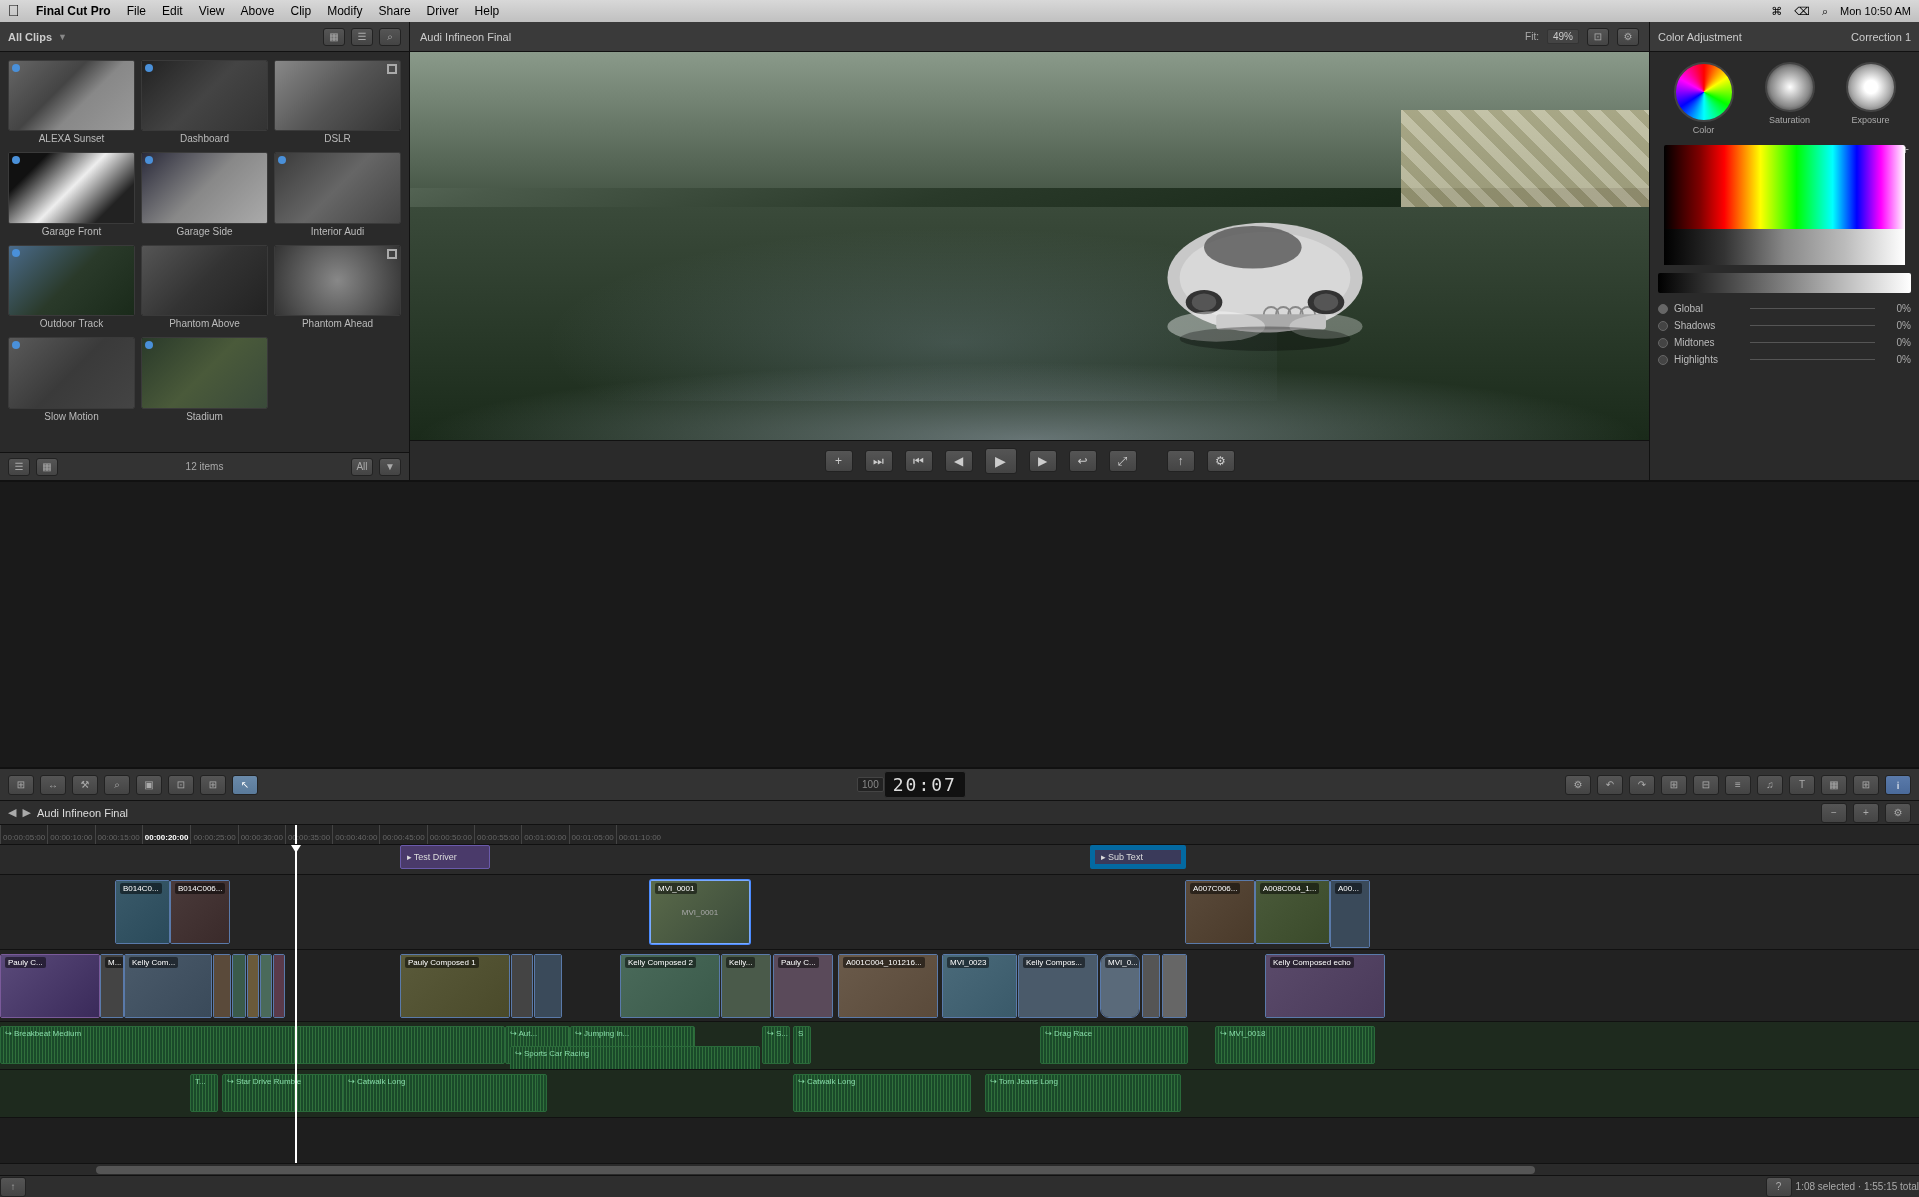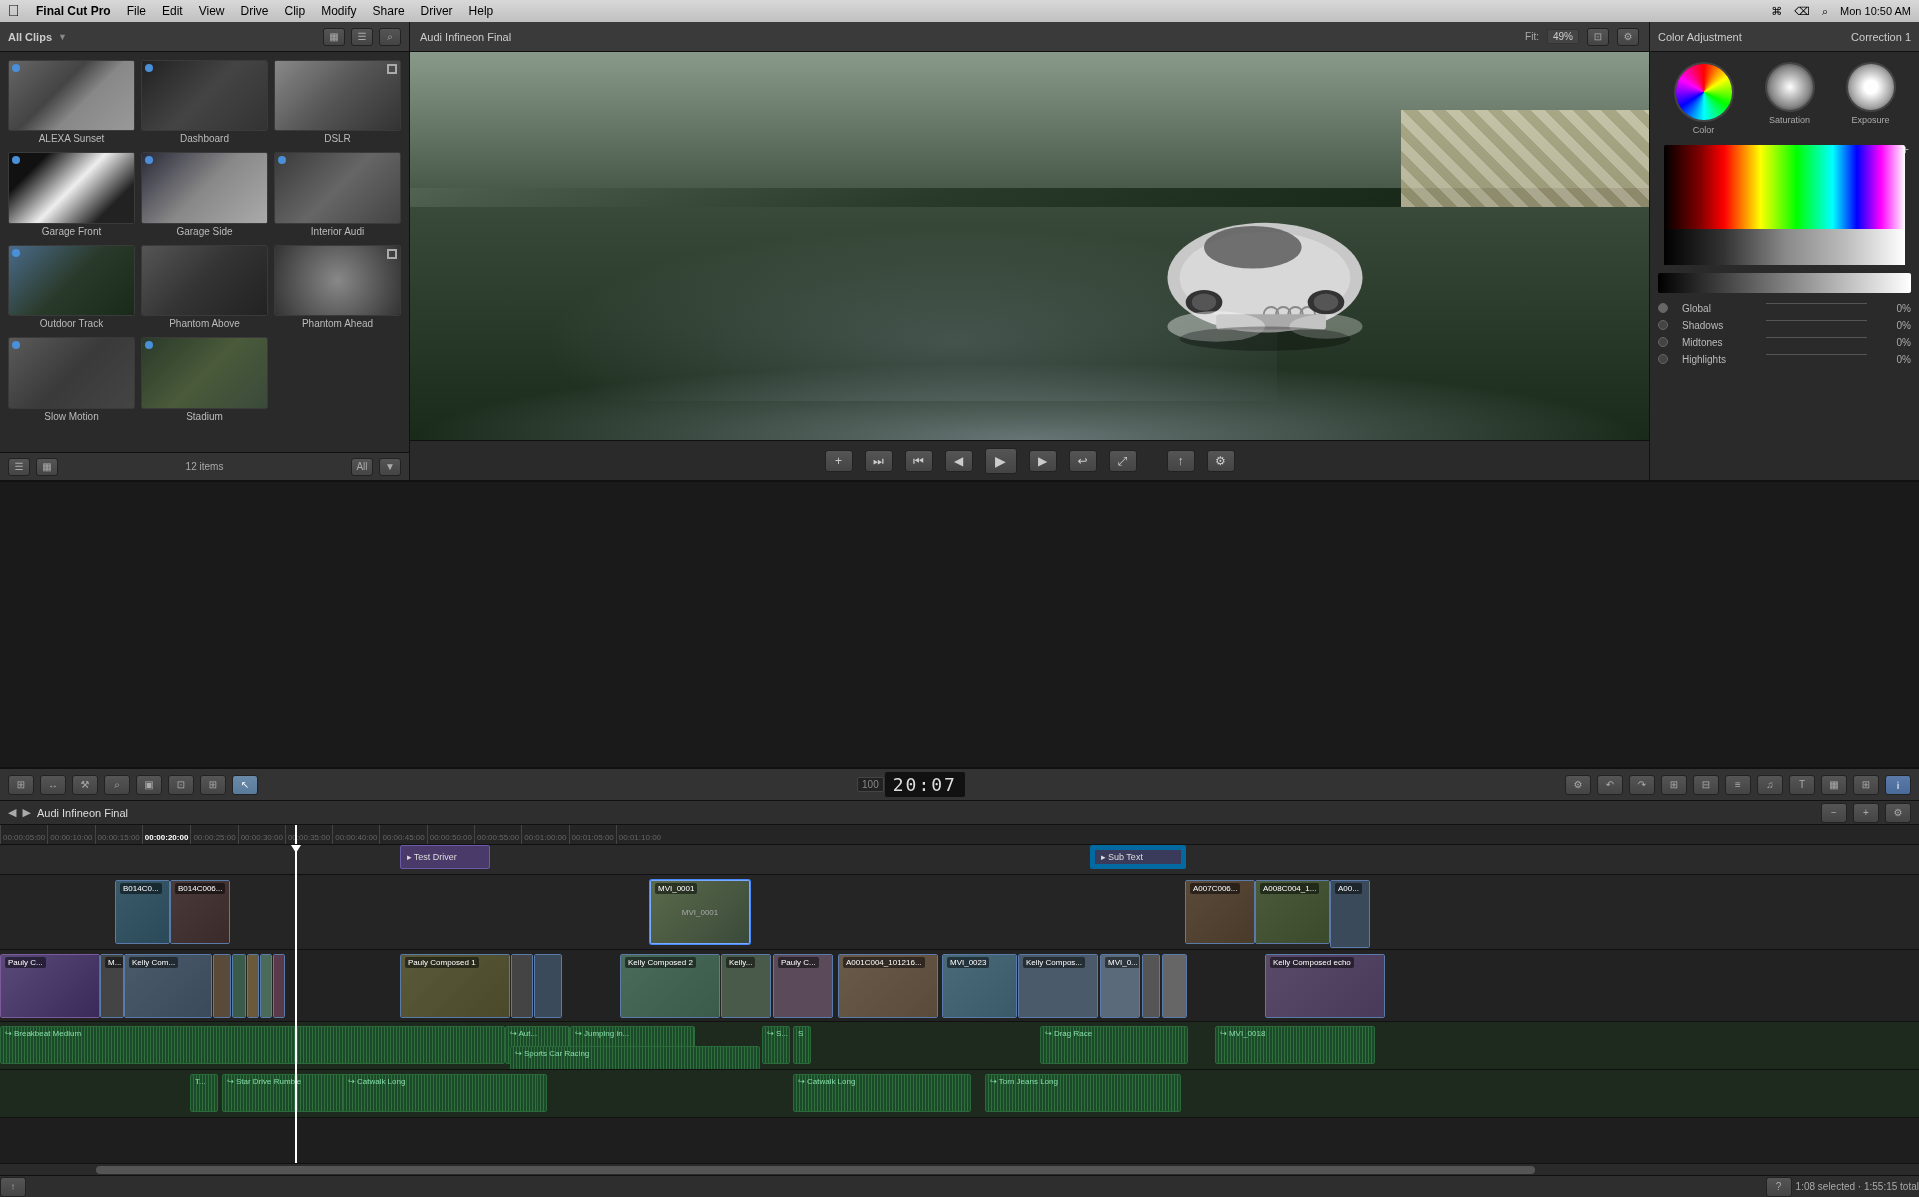--- a/index.html
+++ b/index.html
@@ -289,22 +289,22 @@
 
     #color-sliders {
       padding: 8px;
       display: flex;
       flex-direction: column;
       gap: 6px;
     }
 
     .color-slider-row {
       display: flex;
-      align-items: flex-start;
-      gap: 14px;
+      align-items: center;
+      gap: 6px;
     }
 
     .slider-dot {
       width: 10px;
       height: 10px;
       border-radius: 50%;
       border: 1px solid #666;
       background: #444;
     }
 
@@ -643,21 +643,21 @@
   </style>
 </head>
 <body>
 
 <div id="menubar">
   <span style="font-size:16px;"></span>
   <span class="menu-item bold">Final Cut Pro</span>
   <span class="menu-item">File</span>
   <span class="menu-item">Edit</span>
   <span class="menu-item">View</span>
-  <span class="menu-item">Drive</span>
+  <span class="menu-item">Above</span>
   <span class="menu-item">Clip</span>
   <span class="menu-item">Modify</span>
   <span class="menu-item">Share</span>
   <span class="menu-item">Driver</span>
   <span class="menu-item">Help</span>
   <div class="menu-spacer"></div>
   <div class="menu-right">
     <span>⌘</span>
     <span>⌫</span>
     <span>⌕</span>
@@ -1085,21 +1085,21 @@
           <div class="clip-label">A001C004_101216...</div>
         </div>
         <div class="clip" style="left:942px;width:75px;height:64px;top:4px;">
           <div class="clip-thumb" style="background:linear-gradient(135deg,#4a6a7a,#3a5a6a);"></div>
           <div class="clip-label">MVI_0023</div>
         </div>
         <div class="clip" style="left:1018px;width:80px;height:64px;top:4px;">
           <div class="clip-thumb" style="background:#4a5a6a;"></div>
           <div class="clip-label">Kelly Compos...</div>
         </div>
-        <div class="clip" style="left:1100px;width:40px;height:64px;top:4px;">
+        <div class="clip" style="left:1100px;width:40px;height:64px;top:4px;border-radius:9px;">
           <div class="clip-thumb" style="background:#5a6a7a;"></div>
           <div class="clip-label">MVI_0...</div>
         </div>
         <div class="clip" style="left:1142px;width:18px;height:64px;top:4px;">
             <div class="clip-thumb" style="background:#555;"></div>
           </div>
         <div class="clip" style="left:1162px;width:25px;height:64px;top:4px;">
             <div class="clip-thumb" style="background:#666;"></div>
           </div>
 

